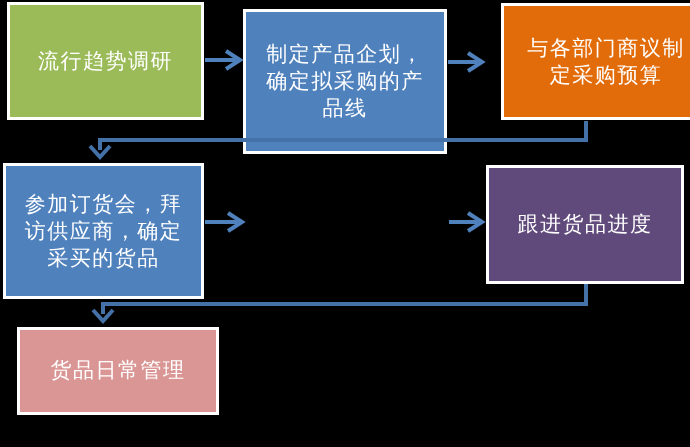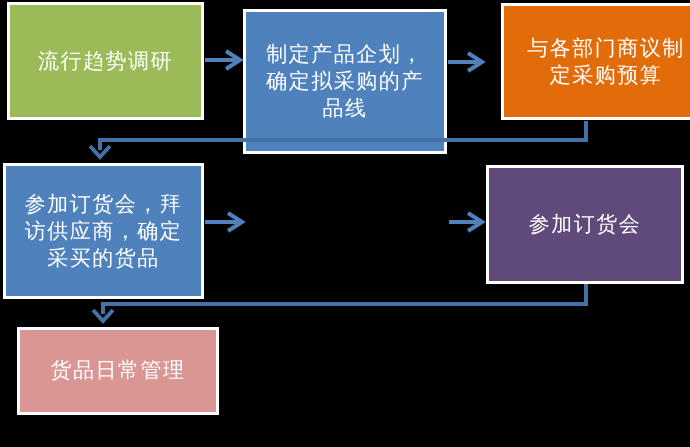--- a/index.html
+++ b/index.html
@@ -59,21 +59,21 @@
   </div>
 
   <div class="node n4" style="background-color: rgb(79, 129, 189);">
     <span>参加订货会，拜
 访供应商，确定
 采买的货品</span>
   </div>
 
 
   <div class="node n6" style="background-color: rgb(96, 74, 123);">
-    <span>参加订货会</span>
+    <span>跟进货品进度</span>
   </div>
 
   <div class="node n7" style="background-color: rgb(217, 150, 148);">
     <span>货品日常管理</span>
   </div>
 
   <svg class="arrow-layer" viewBox="0 0 690 447" xmlns="http://www.w3.org/2000/svg">
 
     <g fill="none" stroke-width="4" stroke-linecap="butt" stroke-linejoin="miter" stroke="#4F81BD">
       <g>

